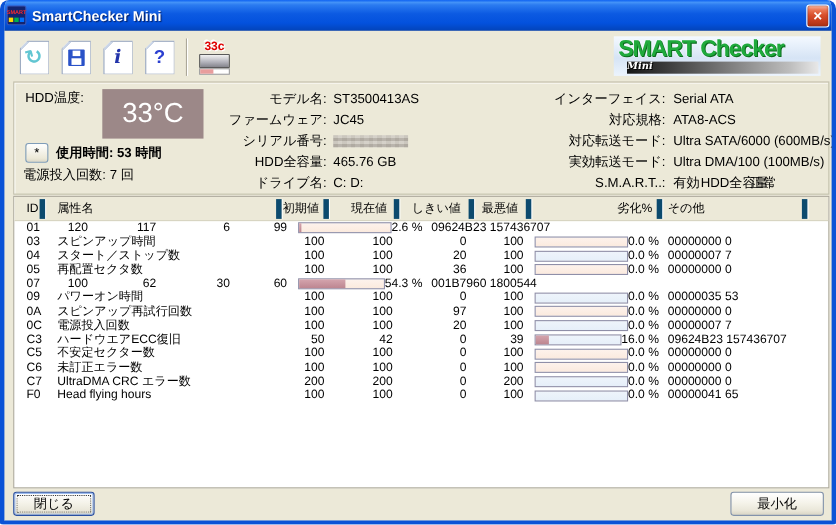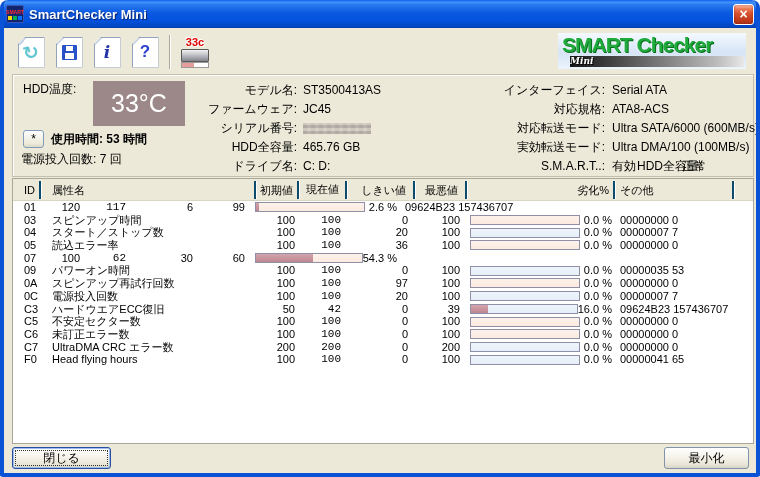--- a/index.html
+++ b/index.html
@@ -111,48 +111,48 @@
       repeating-linear-gradient(90deg, #c3beb5 0 4px, #d8d4cc 4px 8px);
   }
 
   
   .tablebox {
     position: absolute; left: 8px; top: 178px; width: 742px; height: 266px;
     background: #fff; border: 1px solid #aca899; overflow: hidden;
     font-size: 11px;
   }
   .thead { display: flex; height: 22px; background: #ece9d8; border-bottom: 1px solid #d8d5c2; align-items: center; }
-  .th { height: 18px; line-height: 18px; border-right: 2px solid #0c4a6e; box-shadow: 1px 0 0 #fff; white-space: nowrap; overflow: hidden; }
+  .th { height: 18px; line-height: 18px; border-right: 5px solid #0c4a6e; box-shadow: 1px 0 0 #fff; white-space: nowrap; overflow: hidden; }
   .tr { display: flex; height: 12.7px; align-items: center; white-space: nowrap; }
   .td { line-height: 12.7px; overflow: hidden; white-space: nowrap; }
 
   .c-id     { width: 28px;  padding-left: 11px; }
   .c-name   { width: 215px; padding-left: 11px; }
   .c-init   { width: 43px;  text-align: right; padding-right: 4px; }
-  .c-curr   { width: 48px;  text-align: right; padding-right: 6px; font-family: Liberation Mono, monospace; }
+  .c-curr   { width: 64px;  text-align: right; padding-right: 6px; }
   .c-thresh { width: 68px;  text-align: right; padding-right: 7px; }
   .c-worst  { width: 52px;  text-align: right; padding-right: 7px; }
-  .c-pct    { width: 148px; display: flex; align-items: center; justify-content: space-between; padding: 0 3px; }
+  .c-pct    { width: 119px; display: flex; align-items: center; justify-content: space-between; padding: 0 3px; }
   .c-other  { flex: 1; padding-left: 5px; }
   .c-fill   { width: 19px; border-right: none; box-shadow: none; }
   .thead .c-pct { justify-content: flex-end; padding-right: 4px; }
 
   .bar { width: 110px; height: 10px; border: 1px solid #8f8fa8; display: inline-block; }
   .bar-pink { background: linear-gradient(180deg, #fdf2ec, #fbeade); }
   .bar-blue { background: linear-gradient(180deg, #eef4fb, #e6eff9); }
   .bar-fill { display: block; height: 100%; background: linear-gradient(180deg, #d4a4ad 0%, #bd8690 100%); }
 
   
   .xp-btn {
     position: absolute; top: 447px; height: 22px;
     background: linear-gradient(180deg, #ffffff 0%, #f5f3ea 45%, #eae7d9 80%, #d9d5c5 100%);
     border: 1px solid #8292ab; border-radius: 3px;
     font-size: 12px; text-align: center; line-height: 20px; cursor: default;
   }
-  .btn-close-win { left: 8px; width: 99px; border-color: #2a4fa0; box-shadow: inset 0 0 0 1px #9cbcf0; position: absolute; }
+  .btn-close-win { left: 8px; width: 74px; border-color: #2a4fa0; box-shadow: inset 0 0 0 1px #9cbcf0; position: absolute; }
   .btn-close-win::after { content: ""; position: absolute; inset: 2px; border: 1px dotted #333; border-radius: 1px; }
   .btn-min { left: 660px; width: 85px; }
 </style>
 </head>
 <body>
 
 <div class="window">
 
   <div class="titlebar">
     <span class="app-icon">
@@ -286,21 +286,21 @@
       <span class="td c-pct">
         <span class="bar bar-blue">
           <span class="bar-fill" style="width: 0%;"></span>
         </span>
         <span>0.0 %</span>
       </span>
       <span class="td c-other">00000007 7</span>
     </div>
         <div class="tr">
       <span class="td c-id">05</span>
-      <span class="td c-name">読込エラー率</span>
+      <span class="td c-name">再配置セクタ数</span>
       <span class="td c-init">100</span>
       <span class="td c-curr">100</span>
       <span class="td c-thresh">36</span>
       <span class="td c-worst">100</span>
       <span class="td c-pct">
         <span class="bar bar-pink">
           <span class="bar-fill" style="width: 0%;"></span>
         </span>
         <span>0.0 %</span>
       </span>
@@ -311,20 +311,21 @@
       <span class="td c-init">100</span>
       <span class="td c-curr">62</span>
       <span class="td c-thresh">30</span>
       <span class="td c-worst">60</span>
       <span class="td c-pct">
         <span class="bar bar-pink">
           <span class="bar-fill" style="width: 54.3%;"></span>
         </span>
         <span>54.3 %</span>
       </span>
+      <span class="td c-other">001B7960 1800544</span>
     </div>
         <div class="tr">
       <span class="td c-id">09</span>
       <span class="td c-name">パワーオン時間</span>
       <span class="td c-init">100</span>
       <span class="td c-curr">100</span>
       <span class="td c-thresh">0</span>
       <span class="td c-worst">100</span>
       <span class="td c-pct">
         <span class="bar bar-blue">

